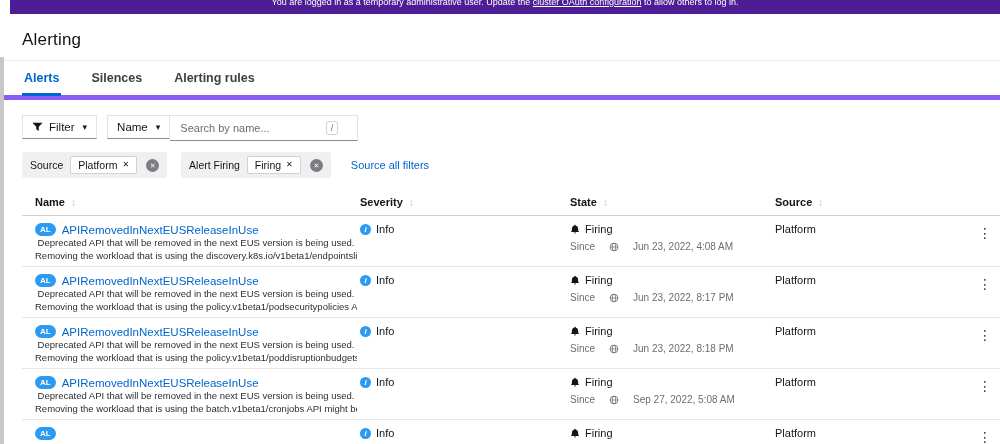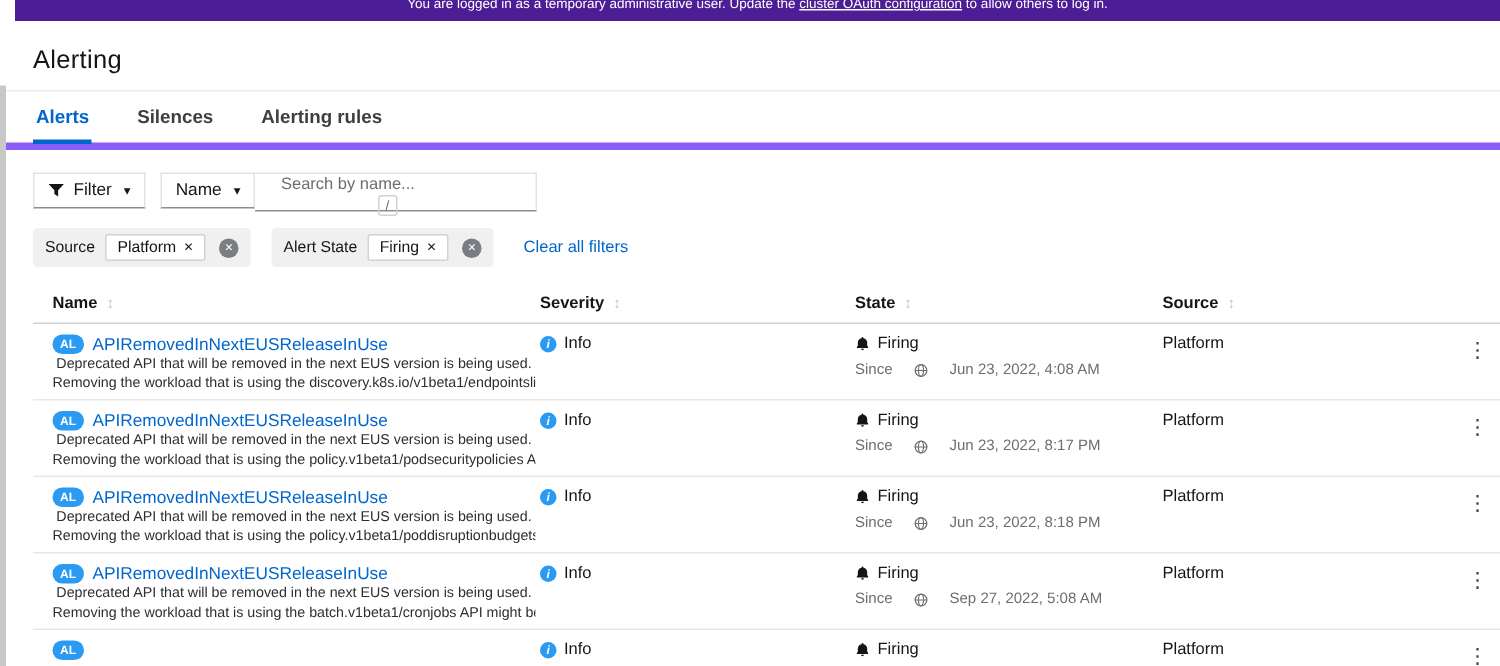--- a/index.html
+++ b/index.html
@@ -79,21 +79,20 @@
   .caret { font-size: 9px; color: #151515; margin-left: 2px; }
   .input-group { display: inline-flex; margin-left: 10px; }
   .search-wrap {
     display: inline-flex; align-items: center;
     border: 1px solid #e3e3e3;
     border-bottom-color: #8a8d90;
     border-left: none;
     height: 24px;
     width: 160px;
     padding: 0 19px 0 8px;
-    flex-direction: column;
   }
   .search-wrap input {
     border: none; outline: none; flex: 1;
     font-size: 11px; color: #151515; min-width: 0;
     font-family: inherit;
   }
   .search-wrap input::placeholder { color: #6a6e73; }
   .kbd-slash {
     border: 1px solid #d2d2d2;
     border-radius: 2px;
@@ -219,28 +218,28 @@
   <div class="chips-row">
     <span class="chip-group">
       <span class="chip-group-label">Source</span>
       <span class="chip">
         <span>Platform</span>
         <span class="chip-close">✕</span>
       </span>
       <span class="group-close">✕</span>
     </span>
     <span class="chip-group">
-      <span class="chip-group-label">Alert State</span>
+      <span class="chip-group-label">Alert Firing</span>
       <span class="chip">
         <span>Firing</span>
         <span class="chip-close">✕</span>
       </span>
       <span class="group-close">✕</span>
     </span>
-    <a class="clear-all">Clear all filters</a>
+    <a class="clear-all">Source all filters</a>
   </div>
 
   <div class="table">
     <div class="thead">
       <div class="th">
         <span>Name</span>
         <span class="sort-icon">↕</span>
       </div>
       <div class="th">
         <span>Severity</span>

